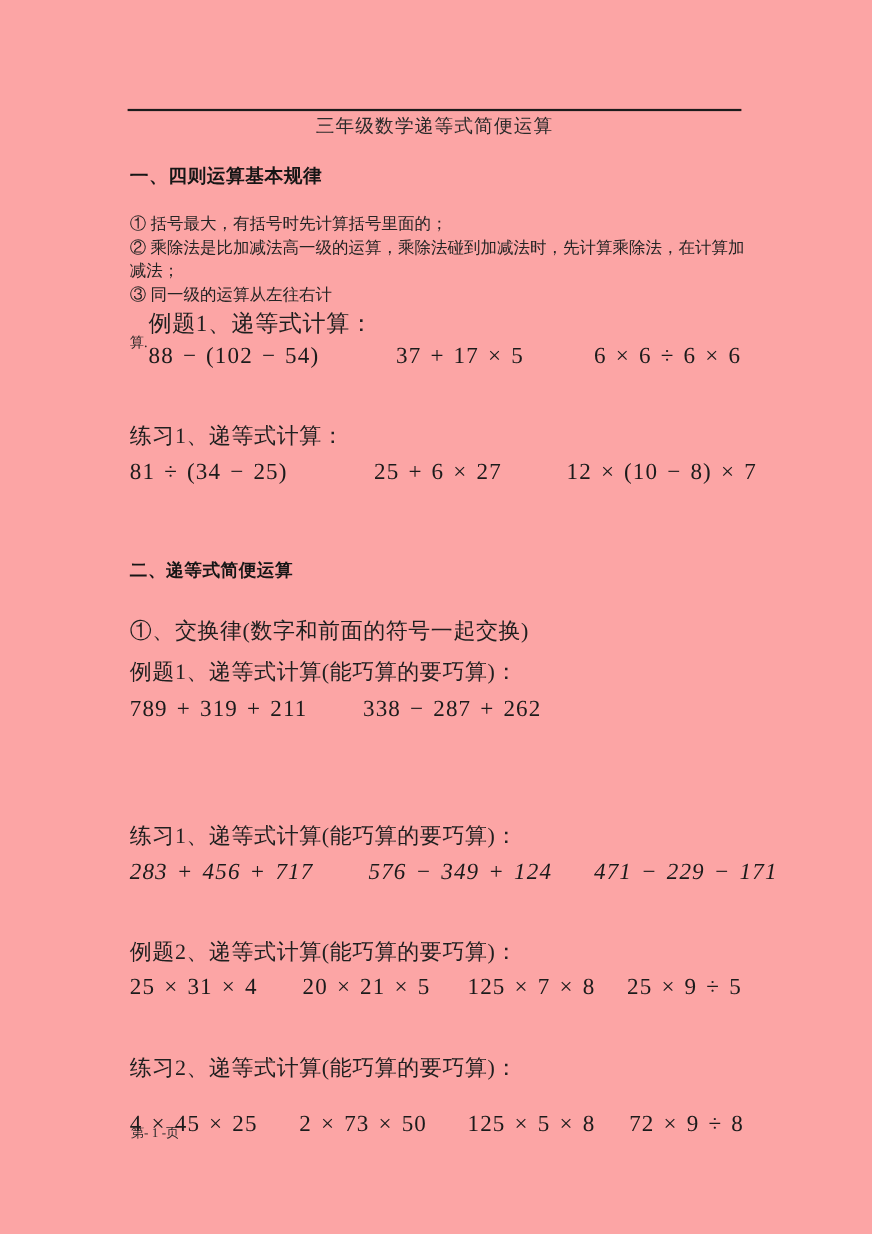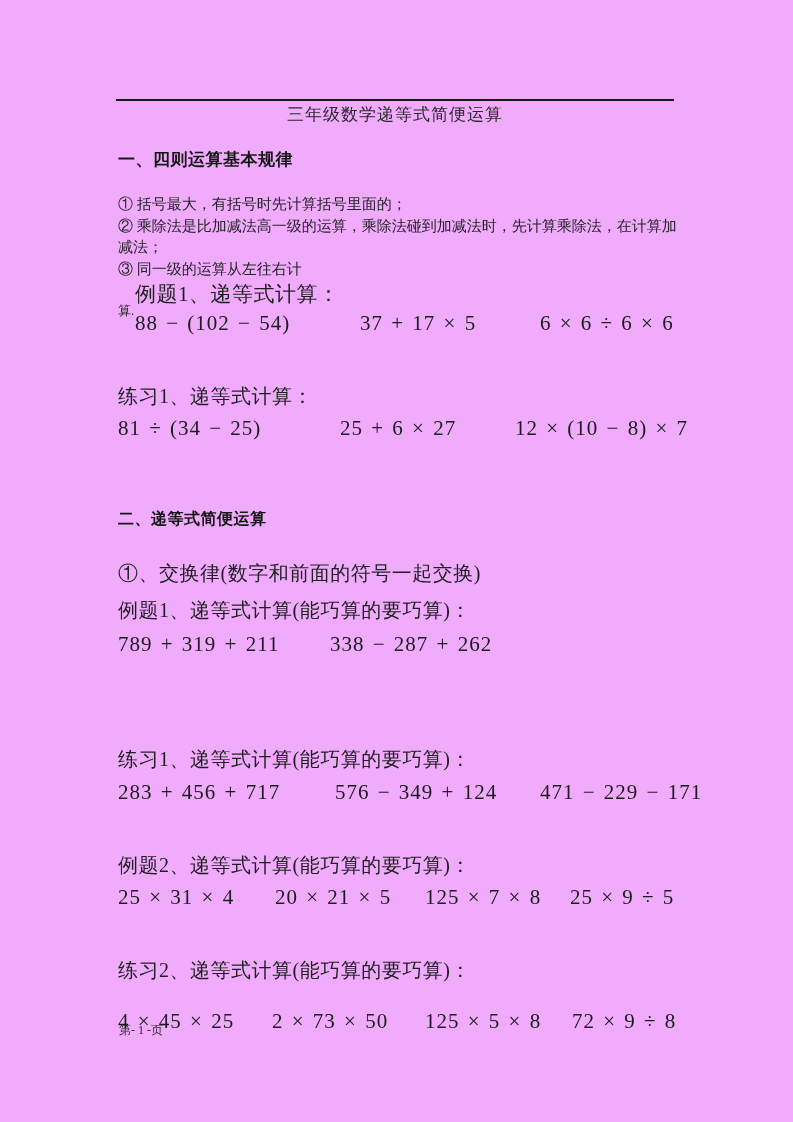--- a/index.html
+++ b/index.html
@@ -1,20 +1,20 @@
 <!DOCTYPE html>
 <html><head>
 <meta charset="utf-8">
 <style>
   html, body { margin: 0; padding: 0; background: #ffffff; }
   .page {
     position: relative;
     width: 793px;
     height: 1122px;
-    background: #f0abfc;
+    background: #fca5a5;
     font-family: "Liberation Serif", "DejaVu Serif", serif;
     color: #222222;
     overflow: hidden;
   }
   .header-rule {
     position: absolute;
     left: 116px; top: 99px;
     width: 558px; height: 0;
     border-top: 2px solid #1b1b1b;
   }
@@ -71,21 +71,21 @@
     display: grid;
     font-size: 21px;
     letter-spacing: 1px;
     word-spacing: 2px;
     color: #1b1b1b;
     white-space: nowrap;
   }
   .row-a { top: 311px; padding-left: 17px; grid-template-columns: 225px 180px auto; }
   .row-b { top: 416px; grid-template-columns: 222px 175px auto; }
   .row-c { top: 632px; grid-template-columns: 212px 207px auto; }
-  .row-d { top: 780px; grid-template-columns: 217px 205px auto; }
+  .row-d { top: 780px; grid-template-columns: 217px 205px auto; font-style: italic; }
   .row-e { top: 885px; grid-template-columns: 157px 150px 145px auto; }
   .row-f { top: 989px; grid-template-columns: 154px 153px 147px auto; margin-top: 20px; }
   .footer {
     position: absolute;
     left: 119px; top: 1022px;
     font-size: 12px;
     color: #2a2a2a;
   }
 </style>
 </head>

